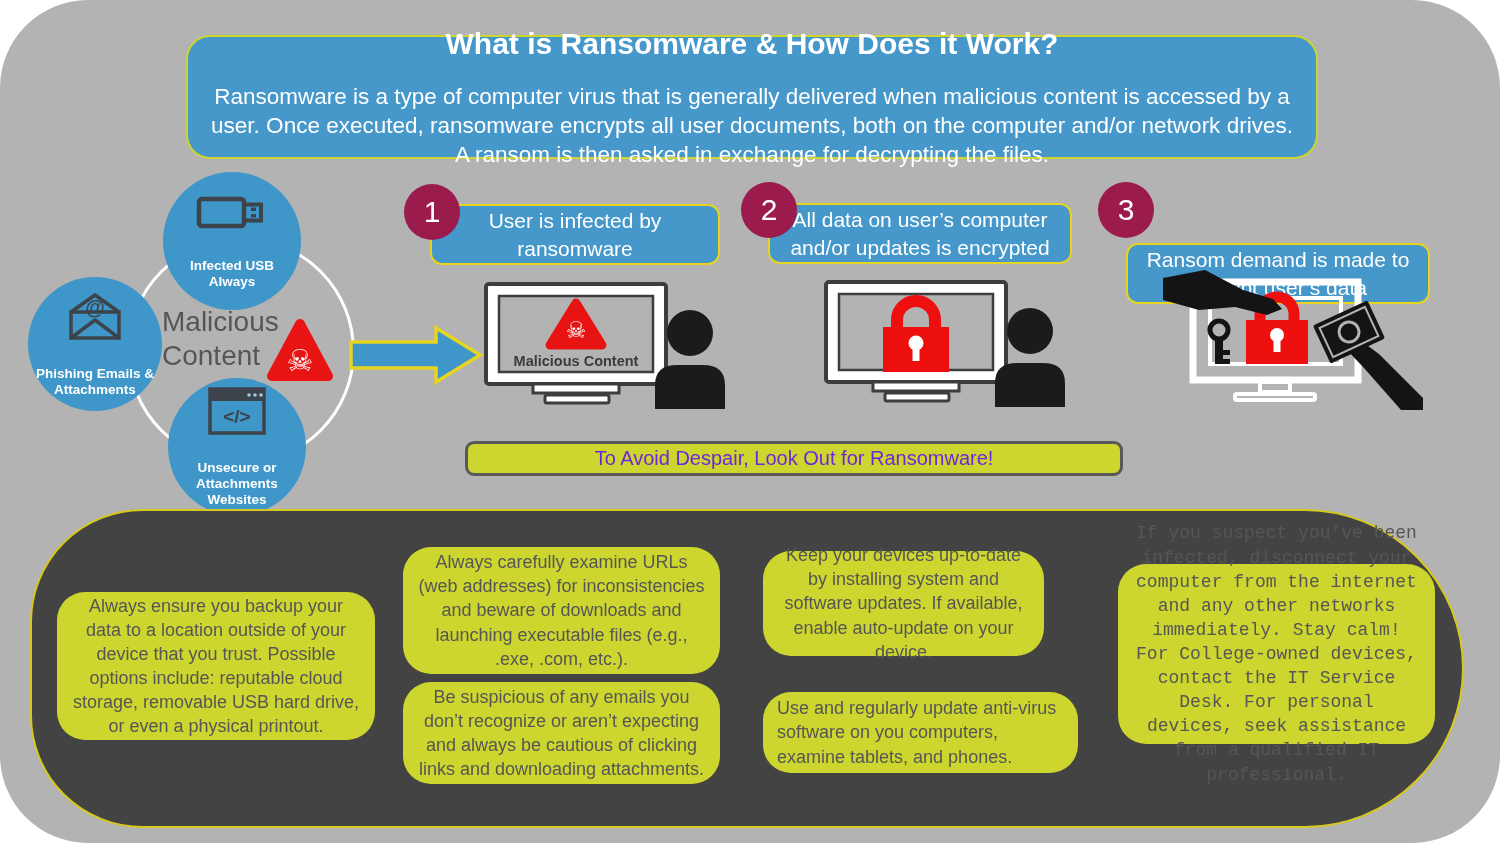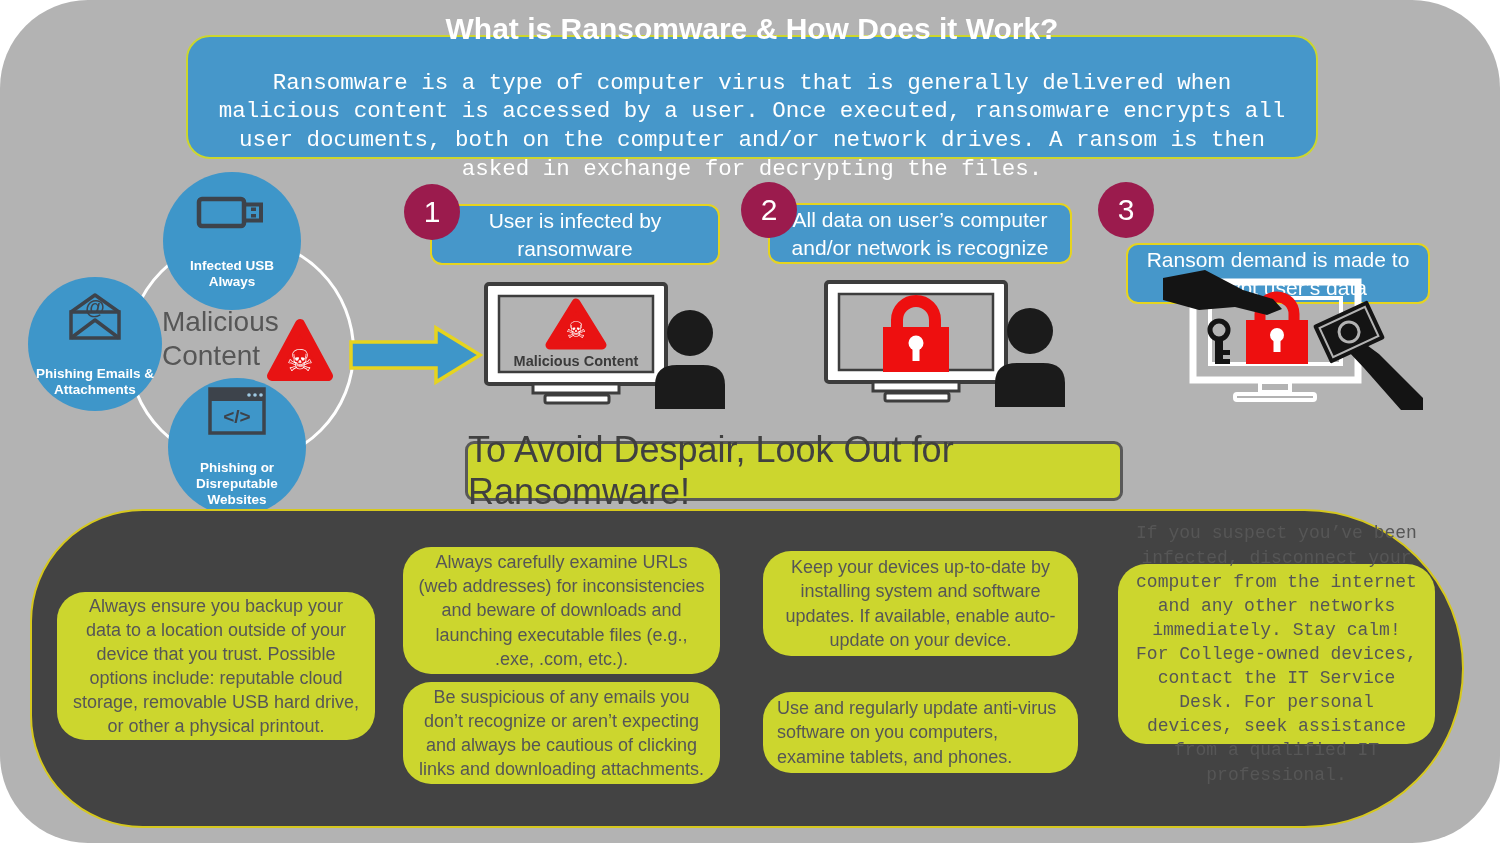--- a/index.html
+++ b/index.html
@@ -6,21 +6,21 @@
   .stage{position:relative;width:1500px;height:843px;background:#ffffff;overflow:hidden;
          font-family:"Liberation Sans", sans-serif;}
   .abs{position:absolute;gap:17px;}
   .gray-bg{left:0;top:0;width:1500px;height:843px;background:#b3b3b3;border-radius:88px;}
 
   
   .header-box{left:186px;top:35px;width:1132px;height:124px;background:#4697ca;
     border:2px solid #ccd62e;border-radius:24px;display:flex;flex-direction:column;
     justify-content:center;align-items:center;z-index:2;padding:2px 20px;box-sizing:border-box;}
   .header-title{color:#ffffff;font-size:30px;font-weight:bold;text-align:center;line-height:1.25;}
-  .header-body{color:#ffffff;font-size:22.5px;text-align:center;line-height:1.28;margin-top:4px;font-family:Liberation Mono, monospace;}
+  .header-body{color:#ffffff;font-size:22.5px;text-align:center;line-height:1.28;margin-top:4px;}
 
   
   .ring{left:127px;top:237px;width:222px;height:222px;border:3px solid #ffffff;border-radius:50%;z-index:1;}
   .src-circle{background:#3e96c9;border-radius:50%;display:flex;flex-direction:column;
     align-items:center;justify-content:center;z-index:2;text-align:center;}
   .src-usb{left:163px;top:172px;width:138px;height:138px;}
   .src-mail{left:28px;top:277px;width:134px;height:134px;}
   .src-web{left:168px;top:378px;width:138px;height:138px;}
   .src-label{color:#ffffff;font-size:13.5px;font-weight:bold;line-height:1.2;padding:3px 8px 0 8px;}
   .center-label{left:162px;top:305px;width:140px;font-size:28px;color:#565656;line-height:1.22;z-index:2;}
@@ -39,34 +39,34 @@
     text-align:center;z-index:2;padding:16px 10px;box-sizing:border-box;}
   .box-1{left:430px;top:204px;width:290px;height:61px;}
   .box-2{left:768px;top:203px;width:304px;height:61px;}
   .box-3{left:1126px;top:203px;width:304px;height:61px;margin-top:40px;}
 
   .visual-1{left:483px;top:281px;z-index:2;}
   .visual-2{left:823px;top:279px;z-index:2;}
   .visual-3{left:1163px;top:270px;z-index:2;}
 
   
-  .avoid-banner{left:465px;top:441px;width:658px;height:60px;background:#ccd62e;
+  .avoid-banner{left:465px;top:441px;width:658px;height:35px;background:#ccd62e;
     border:3px solid #595959;border-radius:9px;display:flex;align-items:center;justify-content:center;
-    color:#404040;font-size:36px;z-index:3;box-sizing:border-box;}
+    color:#6d28d9;font-size:20px;z-index:3;box-sizing:border-box;}
 
   
   .dark-panel{left:30px;top:509px;width:1434px;height:319px;background:#434343;
     border:2px solid #d6c81e;border-radius:120px 170px 170px 120px;z-index:4;box-sizing:border-box;}
   .tip{background:#ccd62e;border-radius:28px;color:#565656;font-size:18px;line-height:1.34;
     display:flex;align-items:center;justify-content:center;text-align:center;
     padding:10px 14px;box-sizing:border-box;z-index:5;}
   .tip-1{left:57px;top:592px;width:318px;height:148px;}
   .tip-2{left:403px;top:547px;width:317px;height:127px;}
   .tip-3{left:403px;top:682px;width:317px;height:102px;}
-  .tip-4{left:763px;top:551px;width:315px;height:105px;}
+  .tip-4{left:763px;top:551px;width:281px;height:105px;}
   .tip-5{left:763px;top:692px;width:315px;height:81px;text-align:left;justify-content:flex-start;}
   .tip-6{left:1118px;top:564px;width:317px;height:180px;font-family:Liberation Mono, monospace;}
 </style>
 </head>
 <body>
 
 <div class="stage">
   <div class="abs gray-bg"></div>
 
   <div class="abs header-box">
@@ -104,21 +104,21 @@
     <span>
       <svg width="62" height="50" viewBox="0 0 62 50">
         <rect x="4" y="3" width="54" height="44" fill="none" stroke="#3d434b" stroke-width="3.5"></rect>
         <rect x="4" y="3" width="54" height="12" fill="#3d434b"></rect>
         <circle cx="43" cy="9" r="1.8" fill="#9fc9e2"></circle>
         <circle cx="49" cy="9" r="1.8" fill="#9fc9e2"></circle>
         <circle cx="55" cy="9" r="1.8" fill="#9fc9e2"></circle>
         <text x="31" y="37" text-anchor="middle" font-size="19" font-weight="bold" fill="#3d434b">&lt;/&gt;</text>
       </svg>
     </span>
-    <div class="src-label">Phishing or Disreputable Websites</div>
+    <div class="src-label">Unsecure or Attachments Websites</div>
   </div>
 
   <div class="abs center-label">Malicious Content</div>
 
   <div class="abs tri-main">
     <svg width="68" height="72" viewBox="0 0 68 72">
       <polygon points="34,8 62,60 6,60" fill="#e81313" stroke="#e81313" stroke-width="10" stroke-linejoin="round"></polygon>
       <text x="34" y="55" text-anchor="middle" font-size="30" fill="#ffffff">☠</text>
     </svg>
   </div>
@@ -126,21 +126,21 @@
   <div class="abs arrow">
     <svg width="138" height="70" viewBox="0 0 138 70">
       <polygon points="3,22 88,22 88,8 132,35 88,62 88,48 3,48" fill="#3e96c9" stroke="#e6d41f" stroke-width="3.5"></polygon>
     </svg>
   </div>
 
   <div class="abs step-num num-1">1</div>
   <div class="abs step-box box-1">User is infected by ransomware</div>
 
   <div class="abs step-num num-2">2</div>
-  <div class="abs step-box box-2">All data on user’s computer and/or network is recognize</div>
+  <div class="abs step-box box-2">All data on user’s computer and/or updates is encrypted</div>
 
   <div class="abs step-num num-3">3</div>
   <div class="abs step-box box-3">Ransom demand is made to decrypt user’s data</div>
 
   <div class="abs visual-1">
     <svg width="250" height="128" viewBox="0 0 250 128">
       <g>
         <rect x="3" y="3" width="180" height="100" rx="3" fill="#ffffff" stroke="#3d3d3d" stroke-width="4"></rect>
         <rect x="16" y="15" width="154" height="76" fill="#b3b3b3" stroke="#3d3d3d" stroke-width="2.5"></rect>
         <rect x="50" y="103" width="86" height="9" fill="#ffffff" stroke="#3d3d3d" stroke-width="3"></rect>
@@ -207,19 +207,19 @@
           <rect x="-25" y="-16" width="50" height="32" fill="none" stroke="#b3b3b3" stroke-width="2"></rect>
           <circle cx="0" cy="0" r="10" fill="none" stroke="#b3b3b3" stroke-width="3"></circle>
         </g>
       </g>
     </svg>
   </div>
 
   <div class="abs avoid-banner">To Avoid Despair, Look Out for Ransomware!</div>
 
   <div class="abs dark-panel"></div>
-  <div class="abs tip tip-1">Always ensure you backup your data to a location outside of your device that you trust. Possible options include:  reputable cloud storage, removable USB hard drive, or other a physical printout.</div>
+  <div class="abs tip tip-1">Always ensure you backup your data to a location outside of your device that you trust. Possible options include:  reputable cloud storage, removable USB hard drive, or even a physical printout.</div>
   <div class="abs tip tip-3">Be suspicious of any emails you don’t recognize or aren’t expecting and always be cautious of clicking links and downloading attachments.</div>
   <div class="abs tip tip-2">Always carefully examine URLs (web addresses) for inconsistencies and beware of downloads and launching executable files (e.g., .exe, .com, etc.).</div>
   <div class="abs tip tip-4">Keep your devices up-to-date by installing system and software updates. If available, enable auto-update on your device.</div>
   <div class="abs tip tip-5">Use and regularly update anti-virus software on you computers, examine tablets, and phones.</div>
   <div class="abs tip tip-6">If you suspect you’ve been infected, disconnect your computer from the internet and any other networks immediately.  Stay calm!  For College-owned devices, contact the IT Service Desk. For personal devices, seek assistance from a qualified IT professional.</div>
 </div>
 
 </body></html>

